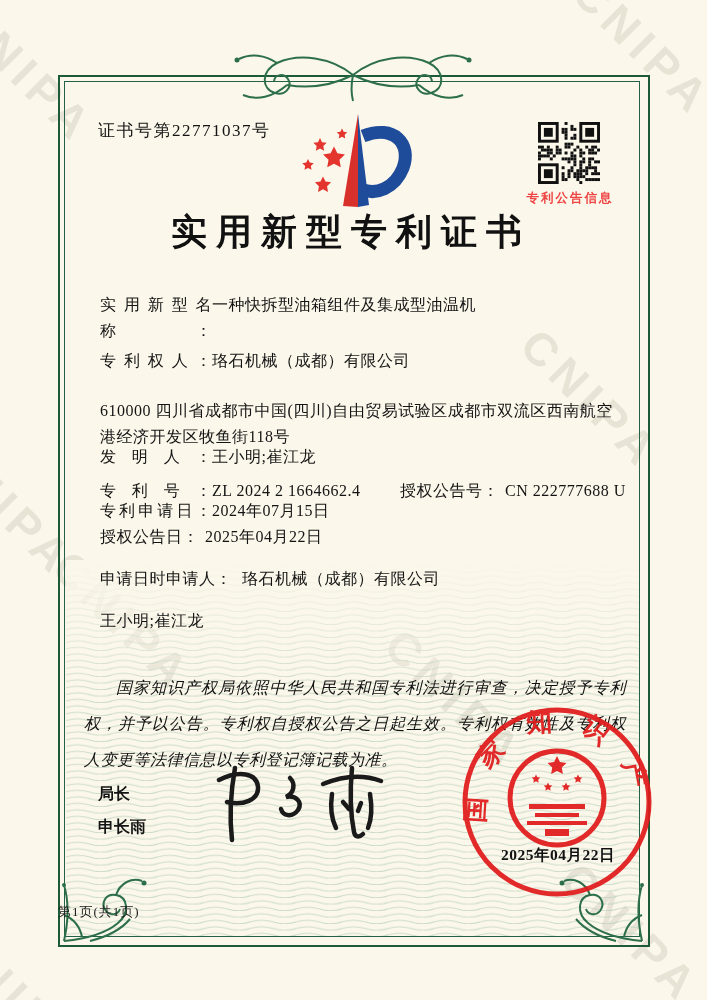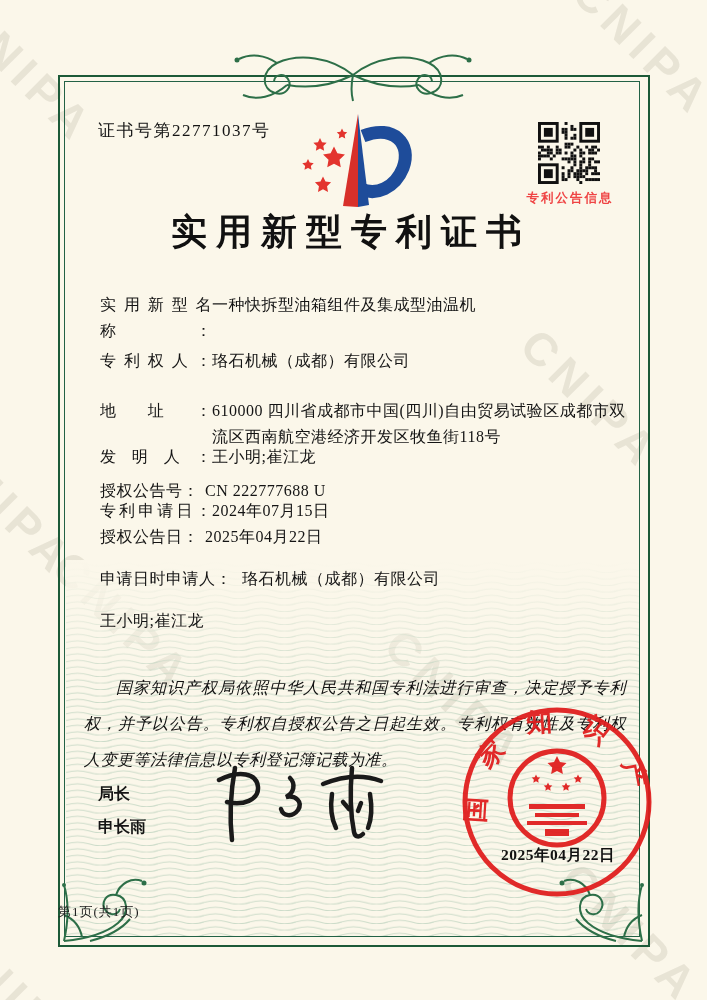--- a/index.html
+++ b/index.html
@@ -285,30 +285,33 @@
     <span class="lb">实用新型名称：</span>
     <span class="val">一种快拆型油箱组件及集成型油温机</span>
   </div>
 
   <div class="row" style="top:348px;">
     <span class="lb">专利权人：</span>
     <span class="val">珞石机械（成都）有限公司</span>
   </div>
 
   <div class="row" style="top:398px;">
-    <span class="lb">地址：</span>
     <span class="val">610000 四川省成都市中国(四川)自由贸易试验区成都市双流区西南航空港经济开发区牧鱼街118号</span>
   </div>
 
   <div class="row" style="top:444px;">
     <span class="lb">发明人：</span>
     <span class="val">王小明;崔江龙</span>
   </div>
 
   <div class="row" style="top:478px;">
+    <span class="col-l">
+      <span class="lb">专利号：</span>
+      <span class="val">ZL 2024 2 1664662.4</span>
+    </span>
     <span class="col-r">
       <span class="lbr">授权公告号：</span>
       <span class="val">CN 222777688 U</span>
     </span>
   </div>
 
   <div class="row" style="top:498px;flex-direction:column;">
     <span class="col-l">
       <span class="lb">专利申请日：</span>
       <span class="val">2024年07月15日</span>

